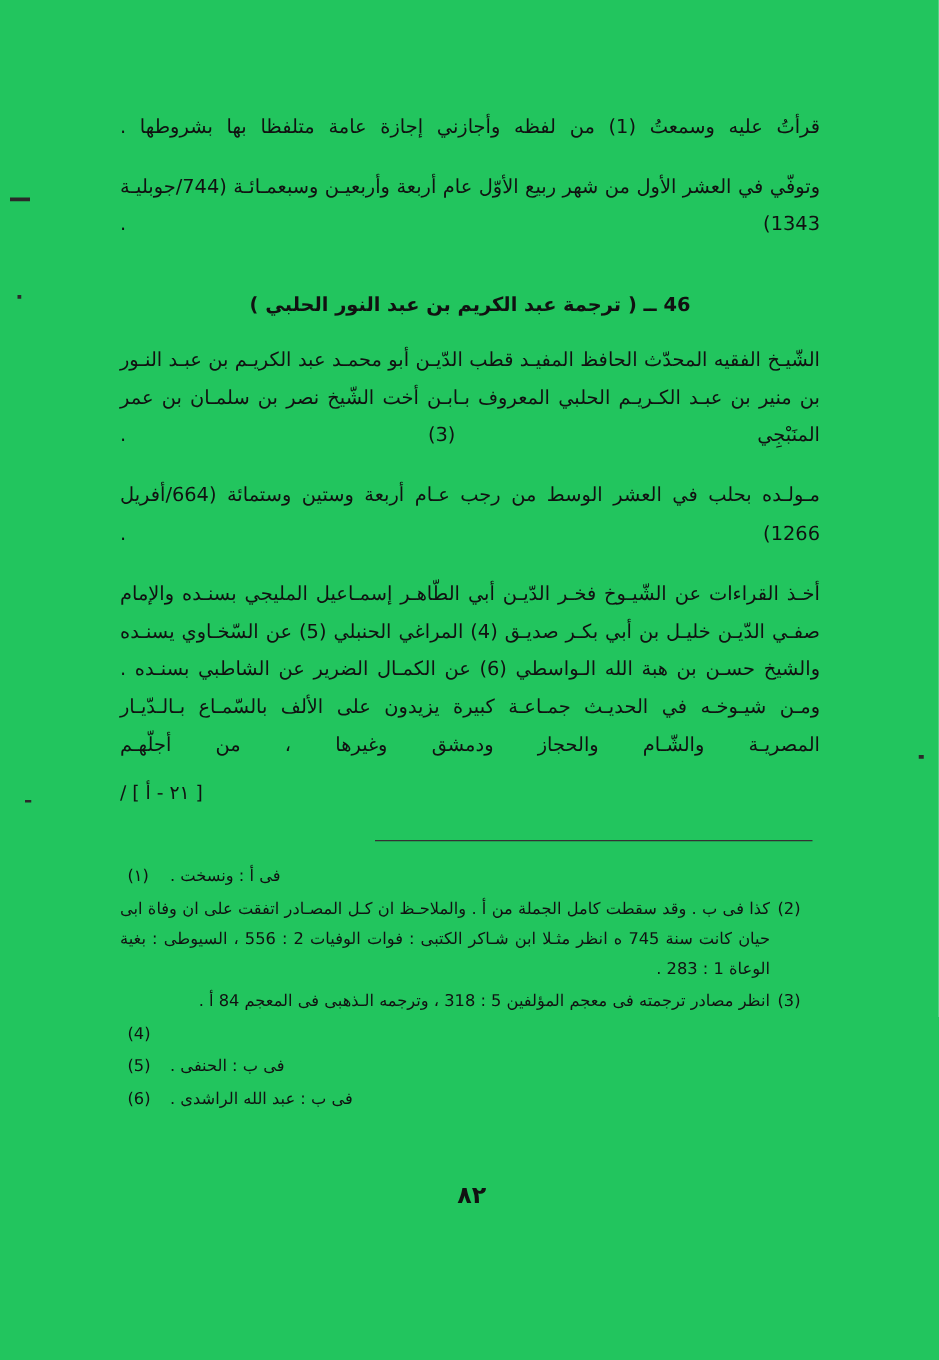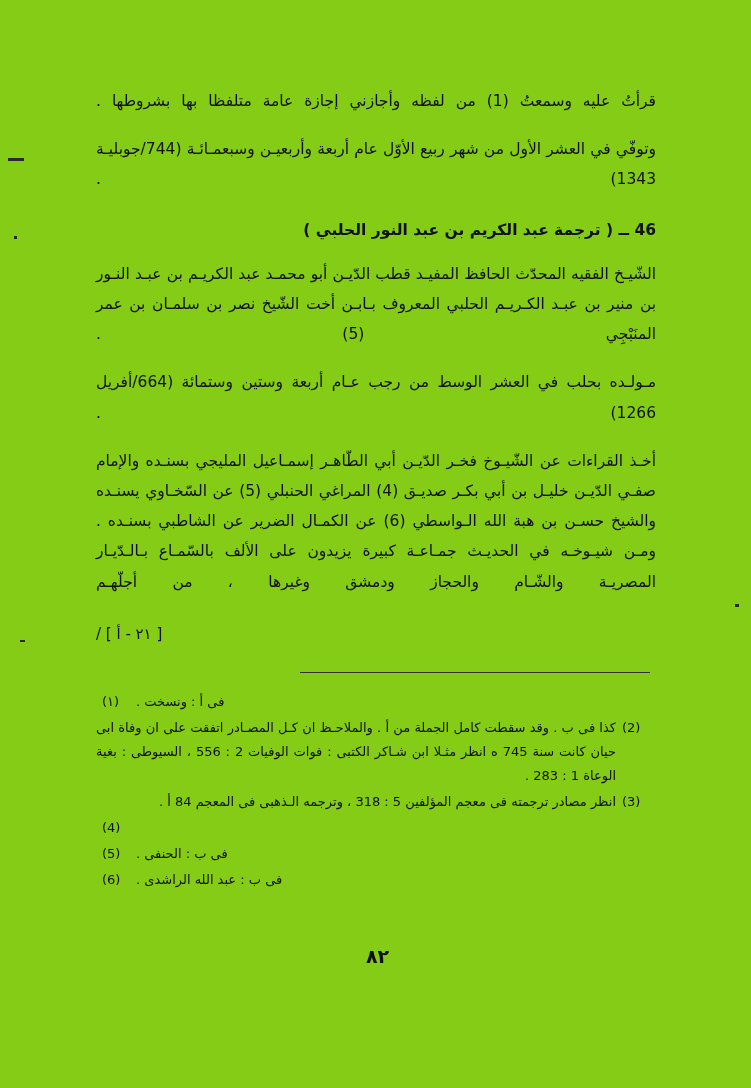--- a/index.html
+++ b/index.html
@@ -12,21 +12,21 @@
     height: 1088px;
     position: relative;
     font-family: "DejaVu Sans", sans-serif;
     color: #111111;
     overflow: hidden;
   }
 
   .page {
     position: absolute;
     inset: 0;
-    background: #84cc16;
+    background: #22c55e;
   }
 
   
   .edge-mark {
     position: absolute;
     background: #2a2a2a;
   }
   .edge-left-1 { left: 8px; top: 158px; width: 16px; height: 3px; }
   .edge-left-2 { left: 14px; top: 236px; width: 3px; height: 3px; }
   .edge-right-1 { right: 12px; top: 604px; width: 4px; height: 3px; }
@@ -44,23 +44,24 @@
   p.para {
     margin: 0 0 18px 0;
     font-size: 15.5px;
     line-height: 1.95;
     letter-spacing: 0px;
     text-align: justify;
     text-align-last: justify;
   }
 
   .heading {
-    margin: 26px 0 20px 0;
+    margin: 40px 0 20px 0;
     font-size: 15.5px;
     font-weight: bold;
+    text-align: center;
     direction: rtl;
   }
 
   .folio-marker {
     position: absolute;
     left: 96px;
     top: 625px;
     font-size: 15px;
     direction: rtl;
     letter-spacing: 0.5px;
@@ -137,21 +138,21 @@
   <div class="edge-mark edge-left-3"></div>
 
   <div class="content">
 
     <p class="para">قرأتُ عليه وسمعتُ (1) من لفظه وأجازني إجازة عامة متلفظا بها بشروطها .</p>
 
     <p class="para">وتوفّي في العشر الأول من شهر ربيع الأوّل عام أربعة وأربعيـن وسبعمـائـة (744/جوبليـة 1343) .</p>
 
     <div class="heading">46 ــ ( ترجمة عبد الكريم بن عبد النور الحلبي )</div>
 
-    <p class="para">الشّيـخ الفقيه المحدّث الحافظ المفيـد قطب الدّيـن أبو محمـد عبد الكريـم بن عبـد النـور بن منير بن عبـد الكـريـم الحلبي المعروف بـابـن أخت الشّيخ نصر بن سلمـان بن عمر المنَبْجِي (5) .</p>
+    <p class="para">الشّيـخ الفقيه المحدّث الحافظ المفيـد قطب الدّيـن أبو محمـد عبد الكريـم بن عبـد النـور بن منير بن عبـد الكـريـم الحلبي المعروف بـابـن أخت الشّيخ نصر بن سلمـان بن عمر المنَبْجِي (3) .</p>
 
     <p class="para">مـولـده بحلب في العشر الوسط من رجب عـام أربعة وستين وستمائة (664/أفريل 1266) .</p>
 
     <p class="para">أخـذ القراءات عن الشّيـوخ فخـر الدّيـن أبي الطّاهـر إسمـاعيل المليجي بسنـده والإمام صفـي الدّيـن خليـل بن أبي بكـر صديـق (4) المراغي الحنبلي (5) عن السّخـاوي يسنـده والشيخ حسـن بن هبة الله الـواسطي (6) عن الكمـال الضرير عن الشاطبي بسنـده . ومـن شيـوخـه في الحديـث جمـاعـة كبيرة يزيدون على الألف بالسّمـاع بـالـدّيـار المصريـة والشّـام والحجاز ودمشق وغيرها ، من أجلّهـم</p>
 
   </div>
 
   <div class="folio-marker">[ ٢١ - أ ] /</div>
 
   <div class="notes-rule"></div>

